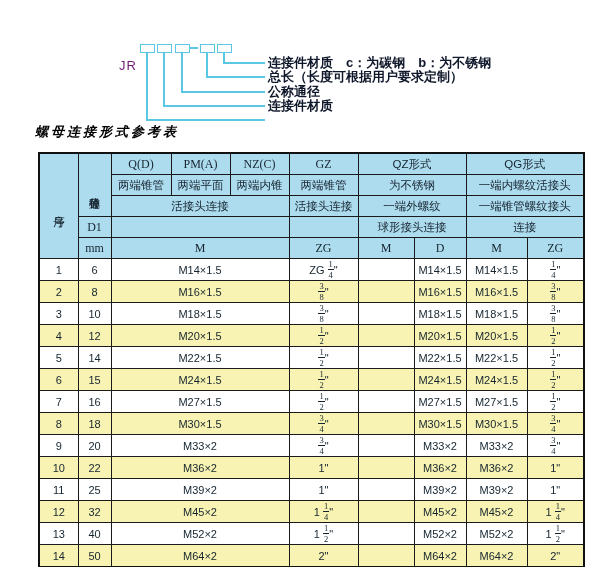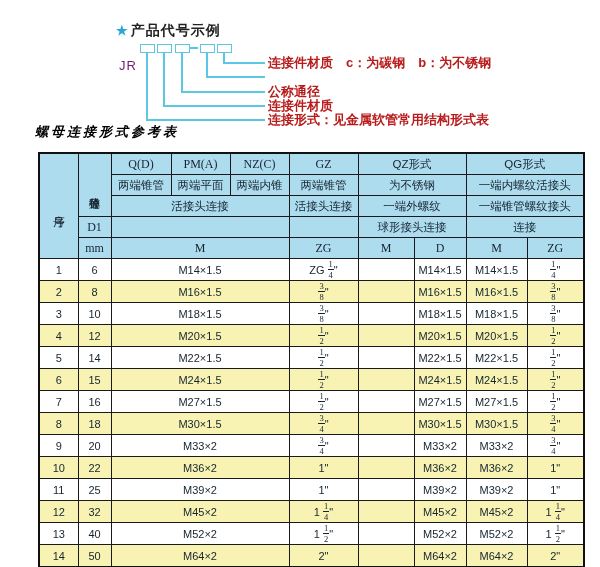--- a/index.html
+++ b/index.html
@@ -12,21 +12,21 @@
   
   .diagram{position:absolute;left:0;top:0;width:600px;height:130px;}
   .diagram-heading{position:absolute;left:116px;top:22px;font-size:14px;font-weight:bold;color:#222;letter-spacing:1px;}
   .star{color:#29a6d8;margin-right:2px;font-size:13px;}
   .jr-prefix{position:absolute;left:119px;top:58px;font-size:13px;font-weight:normal;color:#701a75;letter-spacing:1px;}
   .code-box{position:absolute;top:44px;width:13px;height:7px;border:1.5px solid #5cc7e2;background:#fff;}
   .code-dash{position:absolute;top:47px;left:190px;width:8px;height:2px;background:#5cc7e2;}
   .lead{position:absolute;background:#5cc7e2;}
   .lead.v{width:1.5px;}
   .lead.h{height:1.5px;}
-  .diag-label{position:absolute;left:268px;height:14px;line-height:14px;font-size:13px;font-weight:600;color:#b91c1c;white-space:nowrap;}
+  .diag-label{position:absolute;left:268px;height:14px;line-height:14px;font-size:13px;font-weight:600;color:#0f172a;white-space:nowrap;}
   
   .table-title{
     position:absolute;left:35px;top:123px;
     font-family:"DejaVu Serif","Liberation Serif",serif;
     font-style:italic;font-weight:bold;font-size:13px;color:#000;
     letter-spacing:3px;white-space:nowrap;
   }
   
   table.main{
     position:absolute;left:38px;top:152px;
@@ -48,23 +48,20 @@
   }
   th .vertical{display:inline-block;line-height:1.1;}
   .frac{display:inline-block;vertical-align:-0.5em;text-align:center;font-size:8.5px;line-height:1;font-family:"Liberation Serif",serif;}
   .frac .n{display:block;border-bottom:1px solid currentColor;padding:0 1px 0.5px 1px;}
   .frac .d{display:block;padding-top:1px;}
 </style>
 </head>
 <body>
 
 <div class="diagram">
-  <div class="diagram-heading">
-    <span class="star">★</span><span>产品代号示例</span>
-  </div>
   <span class="jr-prefix">JR</span>
 
   <div class="code-box" style="left:140px;"></div>
   <div class="code-box" style="left:157px;"></div>
   <div class="code-box" style="left:175px;"></div>
   <div class="code-dash"></div>
   <div class="code-box" style="left:200px;"></div>
   <div class="code-box" style="left:217px;"></div>
 
   <div class="lead v" style="left:223px;top:52px;height:11px;"></div>
@@ -72,23 +69,23 @@
   <div class="lead v" style="left:206px;top:52px;height:25px;"></div>
   <div class="lead h" style="left:206px;top:76px;width:59px;"></div>
   <div class="lead v" style="left:181px;top:52px;height:40px;"></div>
   <div class="lead h" style="left:181px;top:91px;width:84px;"></div>
   <div class="lead v" style="left:163px;top:52px;height:54px;"></div>
   <div class="lead h" style="left:163px;top:105px;width:102px;"></div>
   <div class="lead v" style="left:146px;top:52px;height:69px;"></div>
   <div class="lead h" style="left:146px;top:119px;width:119px;"></div>
 
   <div class="diag-label" style="top:56px;">连接件材质　c：为碳钢　b：为不锈钢</div>
+  <div class="diag-label" style="top:70px;">总长（长度可根据用户要求定制）</div>
   <div class="diag-label" style="top:85px;">公称通径</div>
   <div class="diag-label" style="top:99px;">连接件材质</div>
-  <div class="diag-label" style="top:113px;">连接形式：见金属软管常用结构形式表</div>
 </div>
 
 <div class="table-title">螺母连接形式参考表</div>
 
 <table class="main">
   <colgroup>
     <col style="width:39px;">
       <col style="width:33px;">
     <col style="width:60px;">
       <col style="width:59px;">

